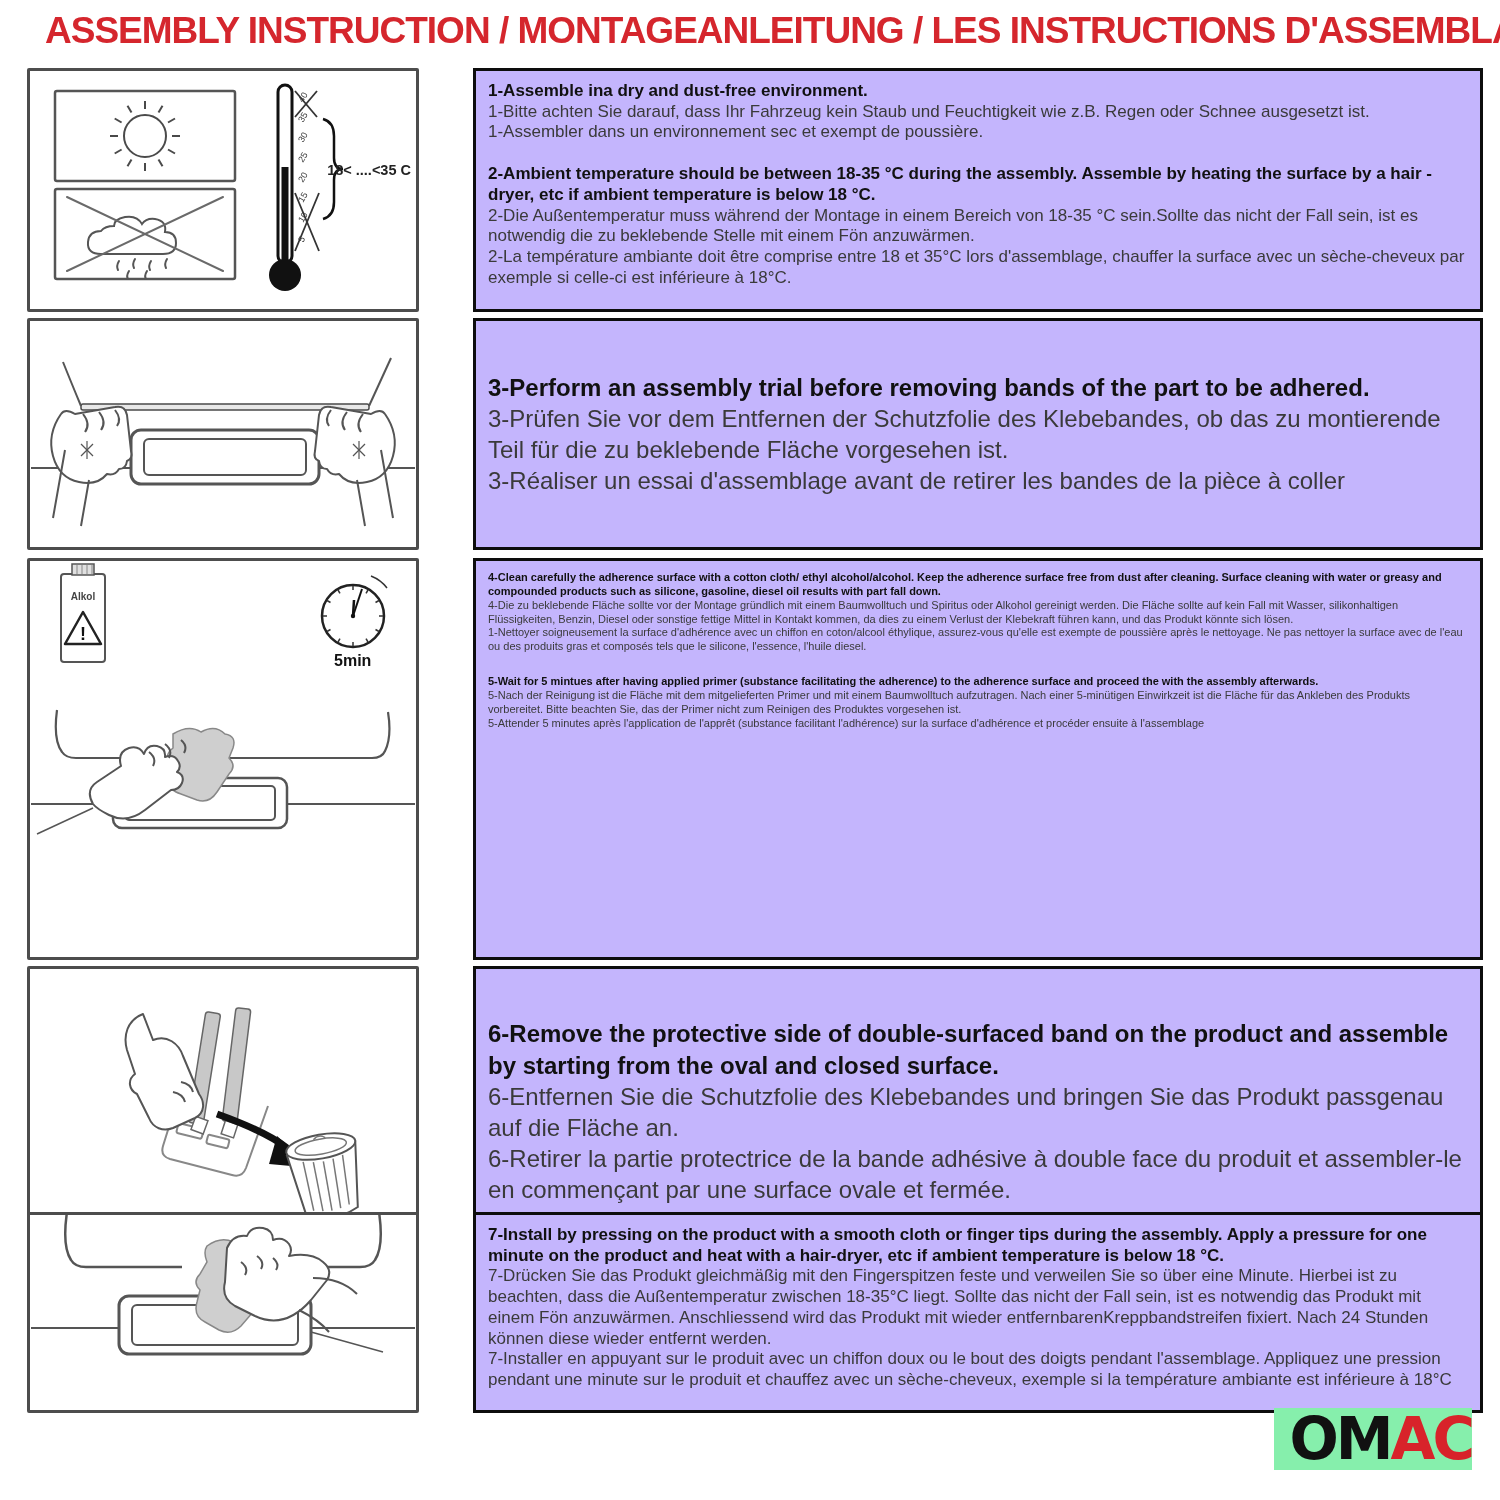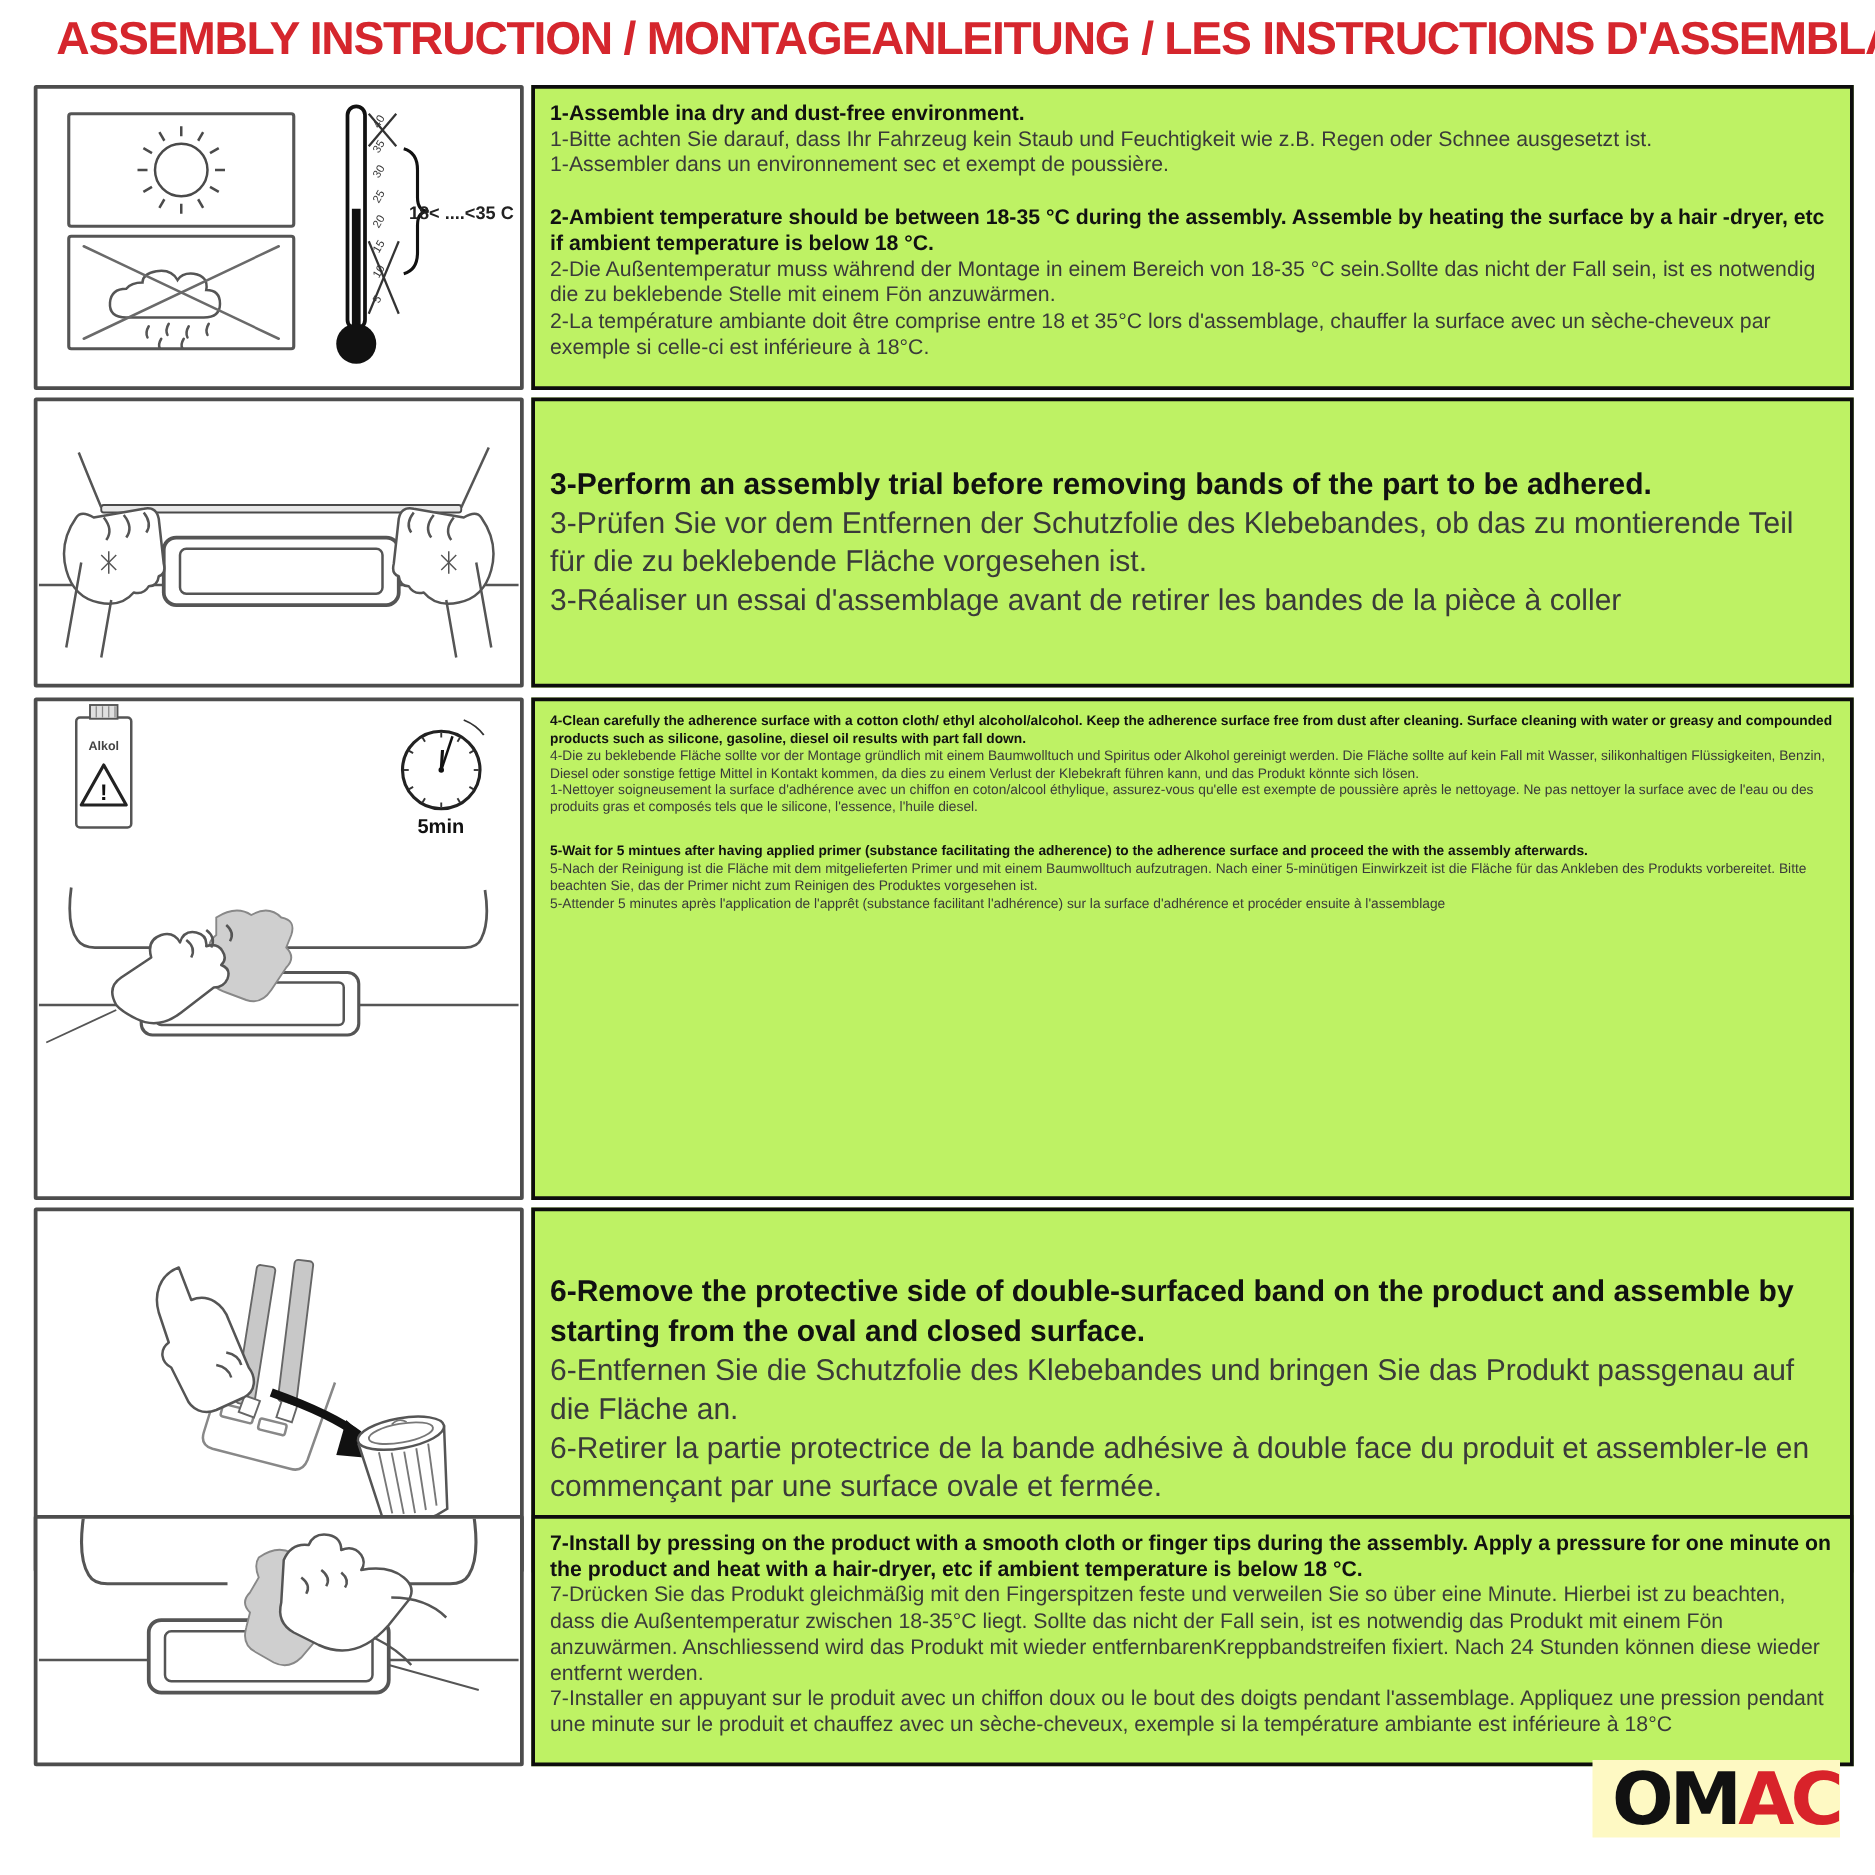--- a/index.html
+++ b/index.html
@@ -19,31 +19,31 @@
   .row-3 { top:558px; height:402px; }
   .row-4 { top:966px; height:292px; }
   .row-5 { top:1212px; height:201px;justify-content:flex-end; }
   .illus {
     width:392px; flex:0 0 392px; margin-right:6px;
     border:3px solid #4d4d4d; border-radius:2px; background:#fff;
     display:flex; align-items:center; justify-content:center; overflow:hidden;
   }
   .illus svg { display:block; }
   .textbox {
-    flex:1 1 auto; border:3px solid #0d0d0d; background:#bef264;
-    padding:10px 12px; overflow:hidden;
+    flex:1 1 auto; border:3px solid #0d0d0d; background:#c4b5fd;
+    padding:10px 12px; overflow:hidden;margin-left:48px;
   }
   .t-small { font-size:17px; line-height:1.22; }
   .t-mid   { font-size:11px; line-height:1.26; }
   .t-large { font-size:24px; line-height:1.3; display:flex; flex-direction:column; justify-content:center; }
   .textbox p { margin:0; color:#3a3a3a; }
   .textbox p.b { font-weight:700; color:#111; }
   .textbox p.gap { margin-top:21px; }
   .logo {
-    position:absolute; top:1408px; right:28px; background:#fef9c3;
+    position:absolute; top:1408px; right:28px; background:#86efac;
     padding:2px 0 2px 16px; font-weight:900; font-size:58px; line-height:1;
     letter-spacing:-3px; font-family:"DejaVu Sans","Liberation Sans",sans-serif;
   }
   .logo .lg-black { color:#111111; }
   .logo .lg-red   { color:#d8232a; }
   svg text { font-family:"Liberation Sans", sans-serif; }
 </style>
 </head>
 <body>
 

